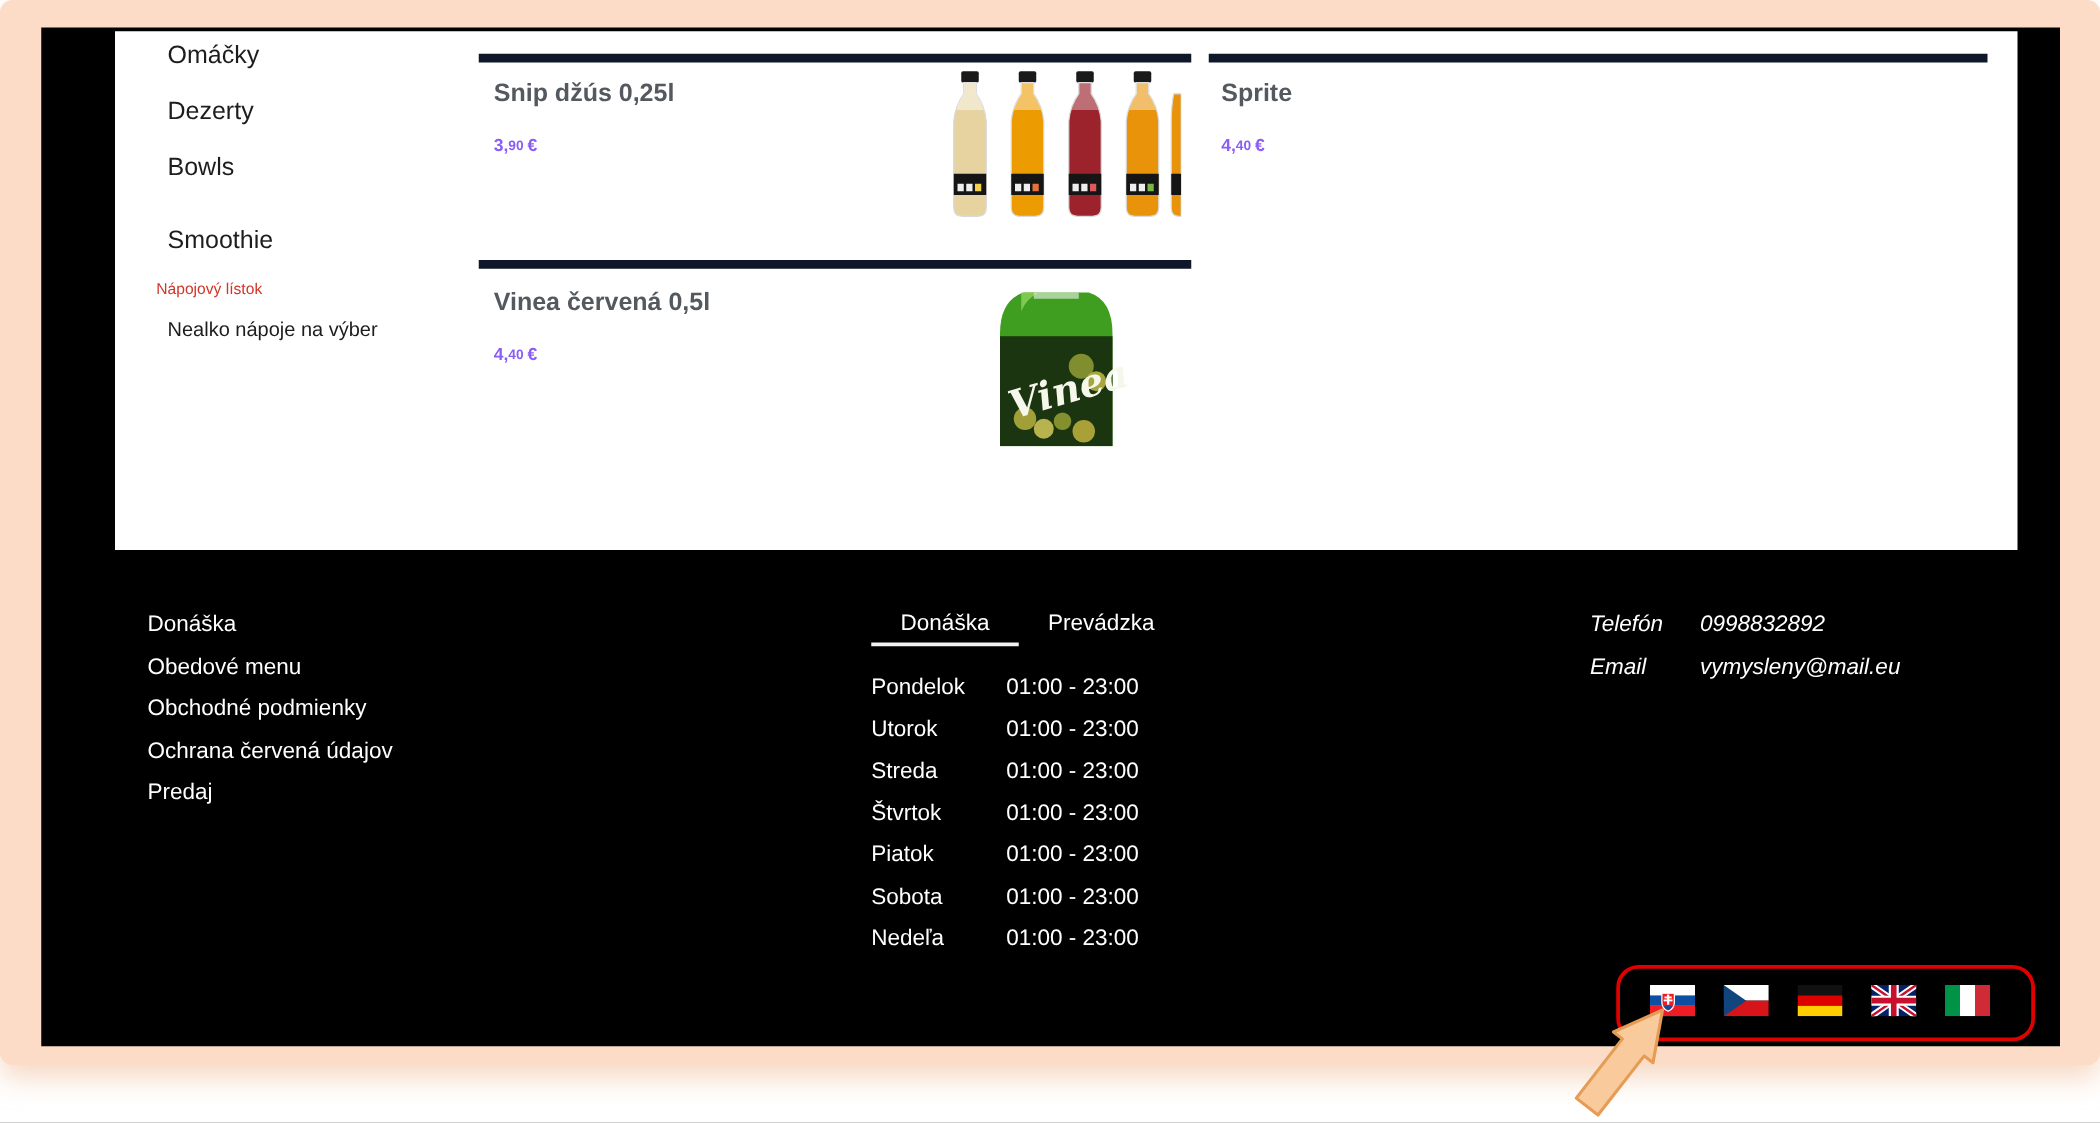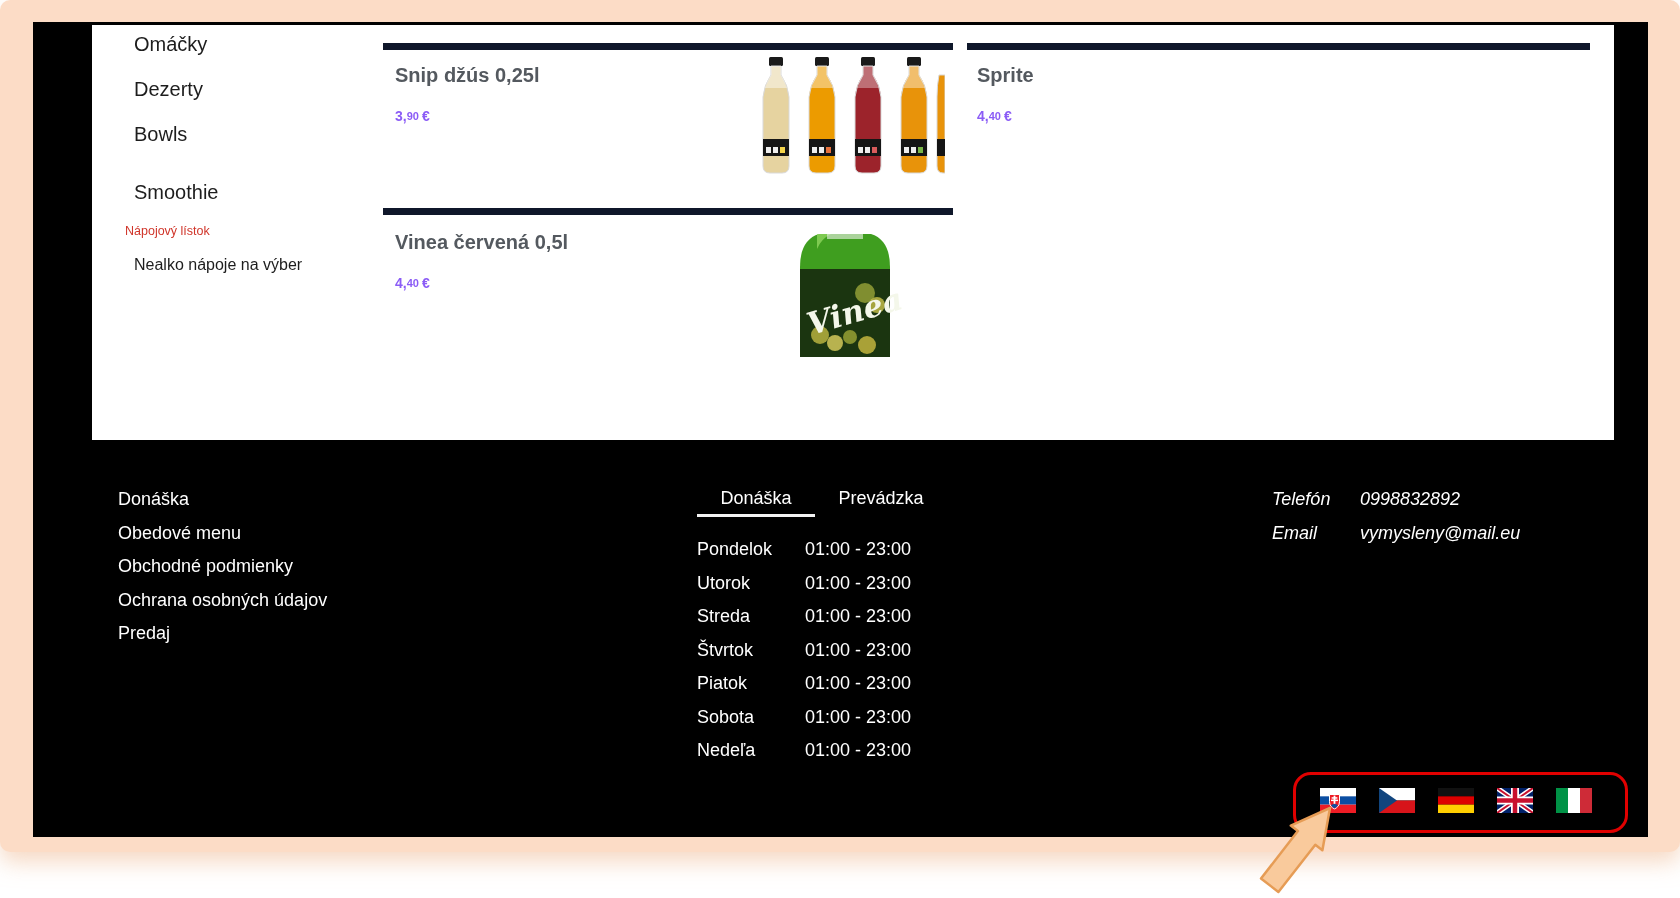--- a/index.html
+++ b/index.html
@@ -142,21 +142,21 @@
             <text x="20" y="102" transform="rotate(-16 58 94)" font-family="DejaVu Serif, serif" font-style="italic" font-size="31" fill="#f4f7ea">Vinea</text>
           </svg>
         </div>
       </div>
     </div>
 
     <div class="f-links">
       <div class="f-link">Donáška</div>
       <div class="f-link">Obedové menu</div>
       <div class="f-link">Obchodné podmienky</div>
-      <div class="f-link">Ochrana osobných údajov</div>
+      <div class="f-link">Ochrana červená údajov</div>
       <div class="f-link">Predaj</div>
     </div>
 
     <div class="tab" style="left:664px;width:118px">Donáška</div>
     <div class="tab" style="left:800px;width:96px">Prevádzka</div>
     <div class="tab-underline"></div>
 
     <div class="sched-row" style="top:511px"><span class="sched-day">Pondelok</span><span class="sched-time">01:00 - 23:00</span></div>
     <div class="sched-row" style="top:544.5px"><span class="sched-day">Utorok</span><span class="sched-time">01:00 - 23:00</span></div>
     <div class="sched-row" style="top:578px"><span class="sched-day">Streda</span><span class="sched-time">01:00 - 23:00</span></div>

